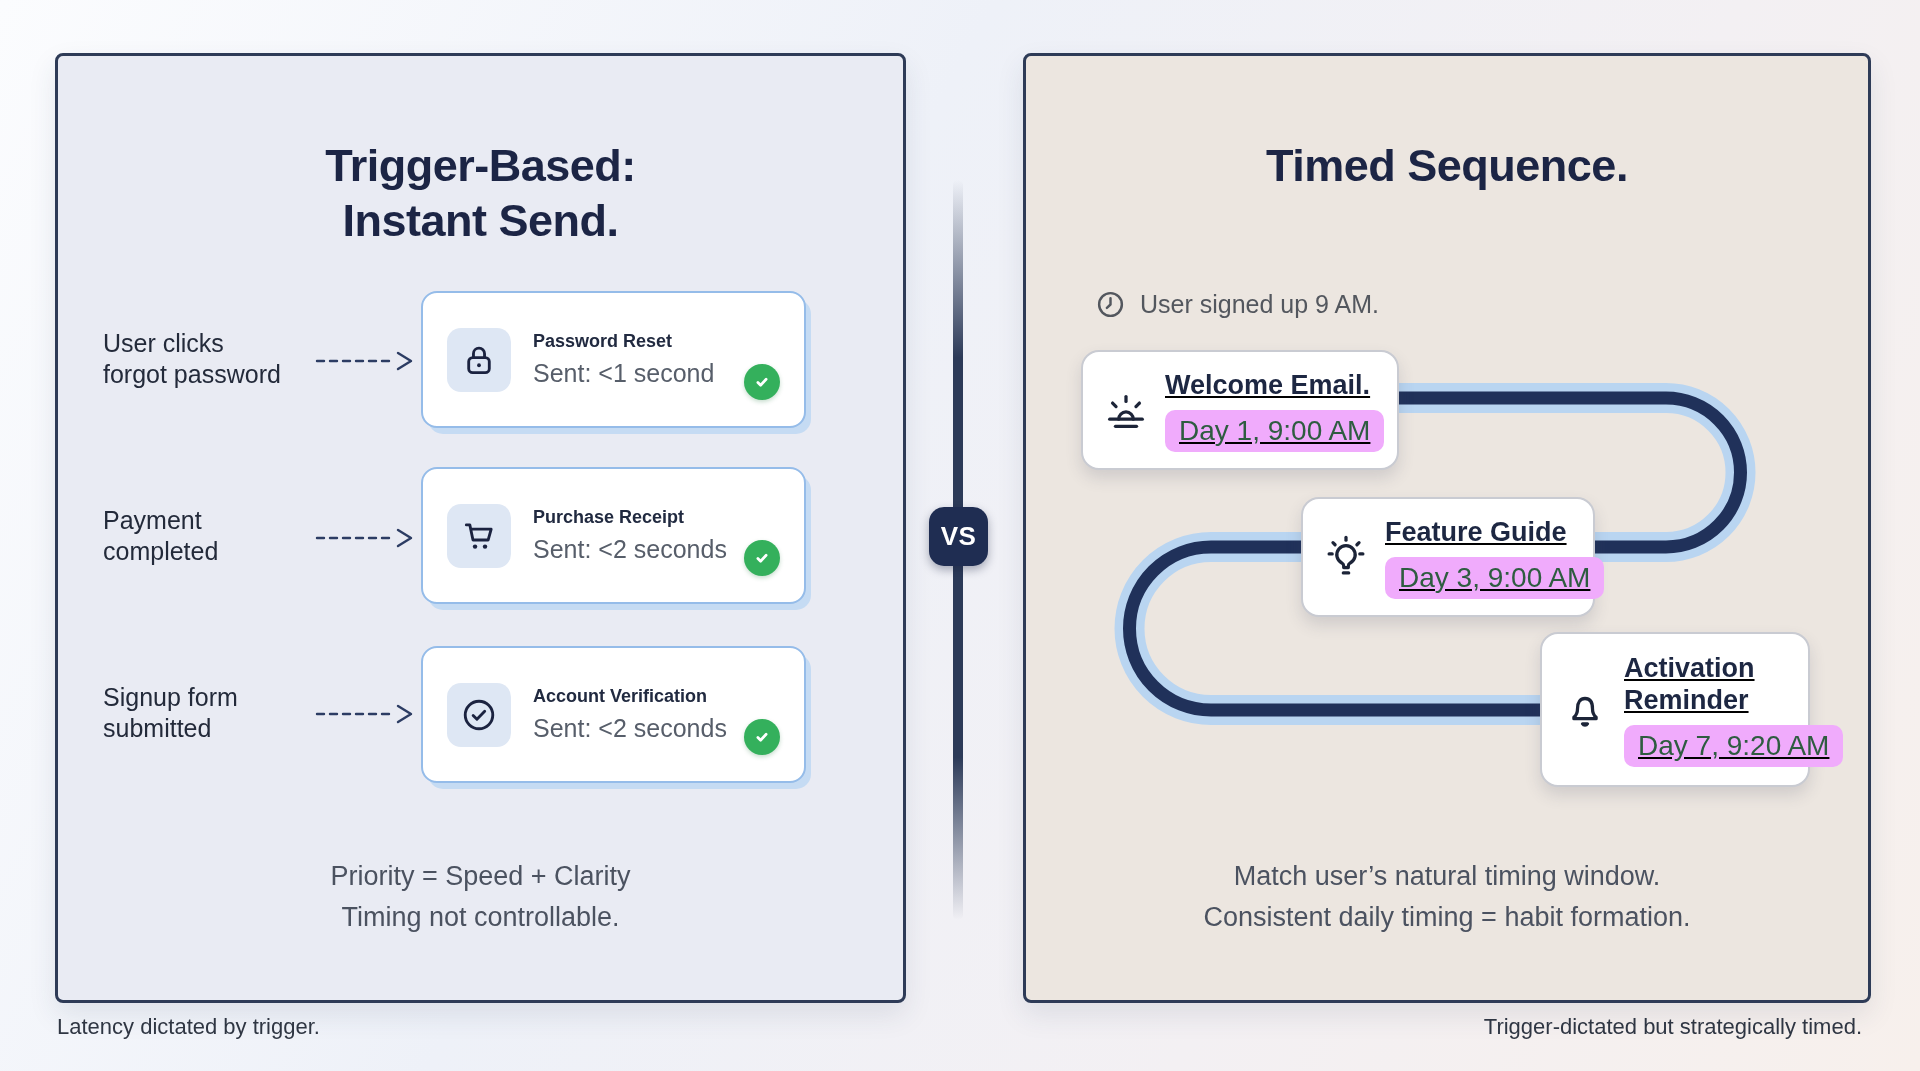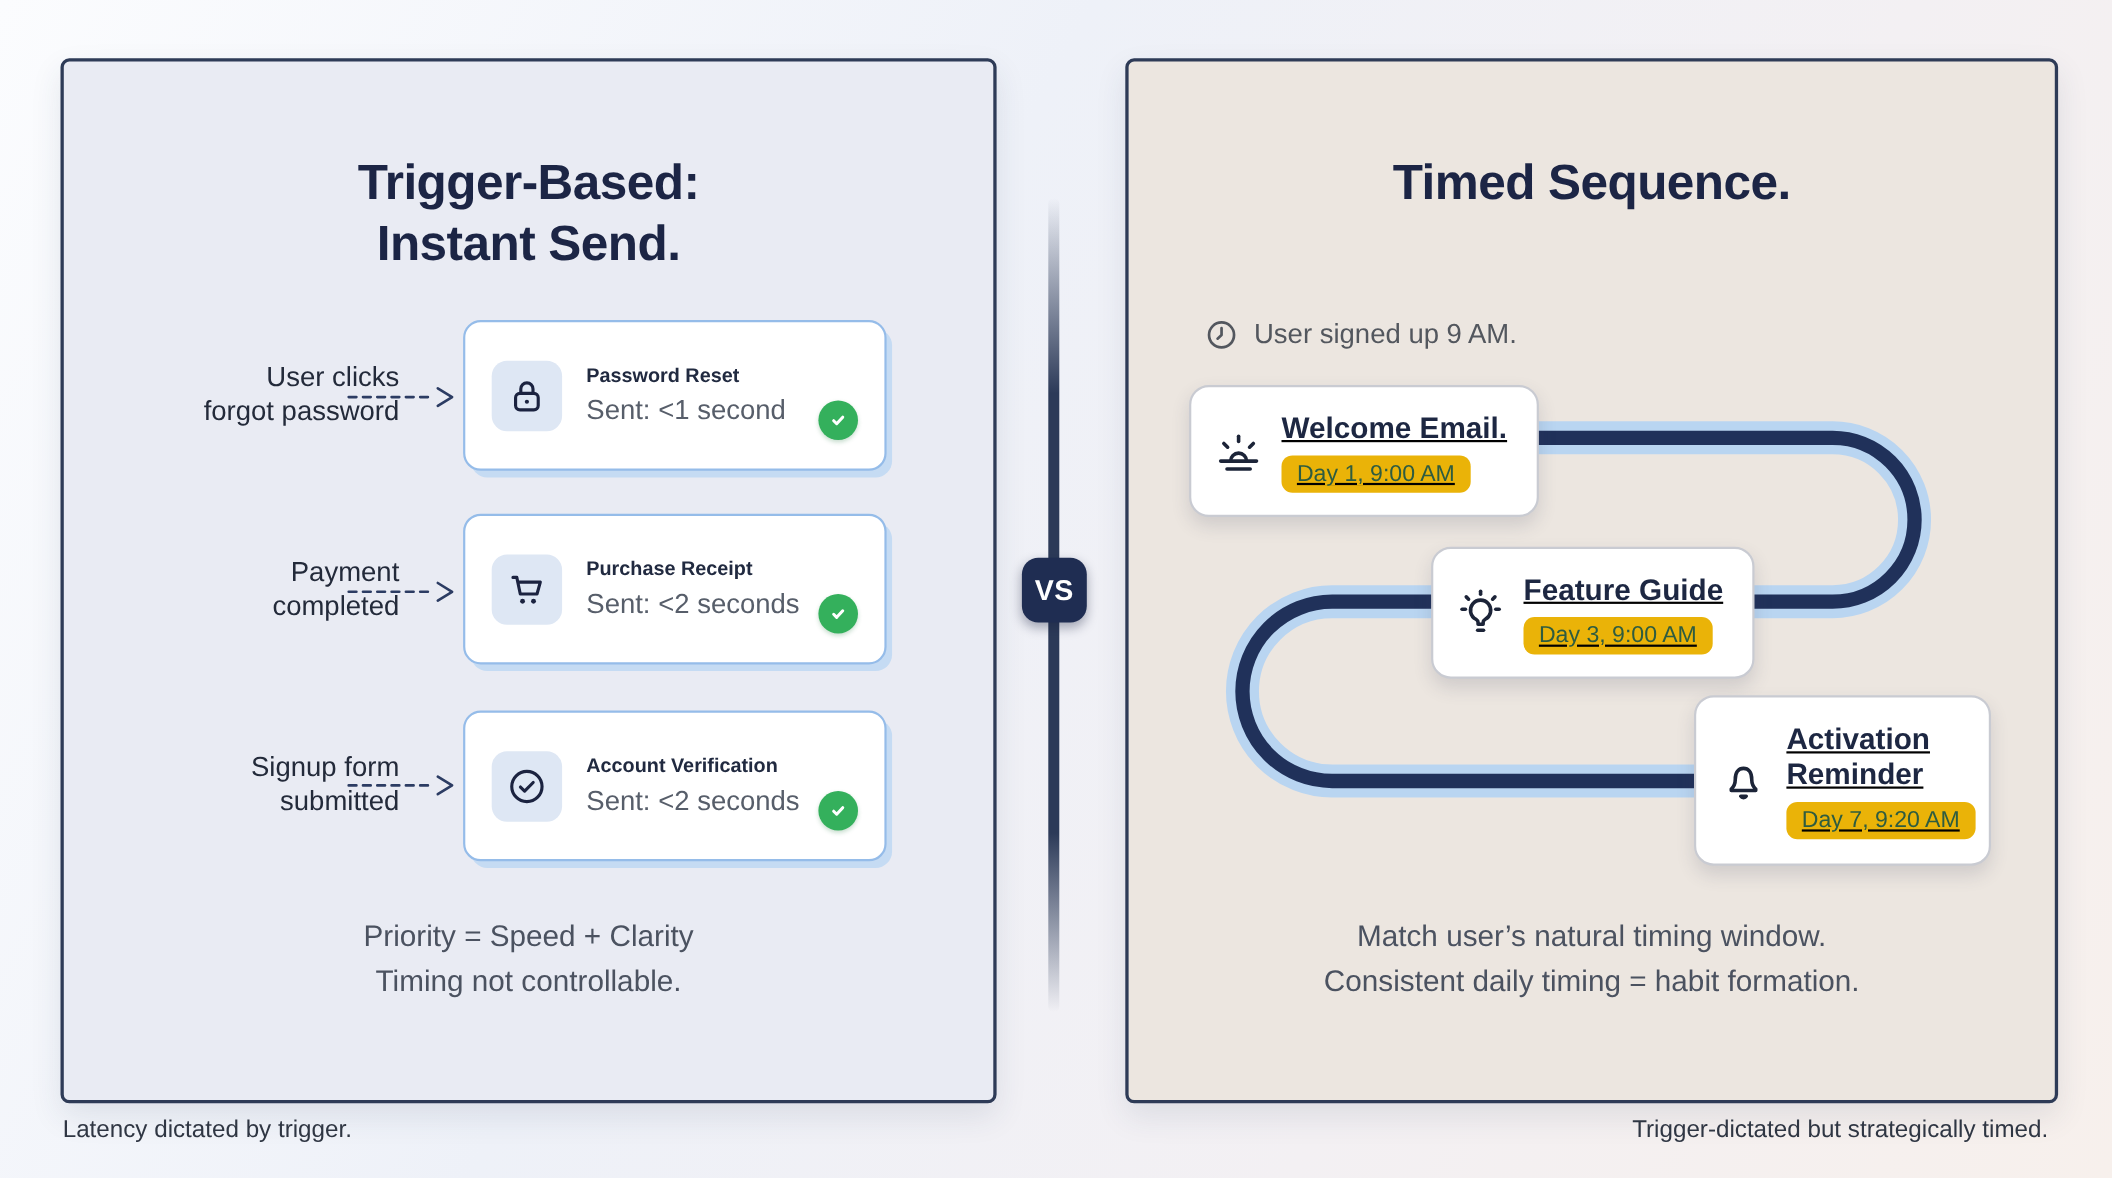--- a/index.html
+++ b/index.html
@@ -22,28 +22,28 @@
   }
   .panel-left{left:55px;top:53px;width:845px;height:944px;background:#e9ebf3;}
   .panel-right{left:1023px;top:53px;width:842px;height:944px;background:#ece6e0;}
   .panel-title{
     position:absolute;top:82px;left:0;right:0;
     text-align:center;
     font-size:45px;line-height:55px;font-weight:700;
     color:#1c2545;letter-spacing:-.5px;
   }
   .panel-footer{
-    position:absolute;top:775px;left:0;right:0;
+    position:absolute;top:800px;left:0;right:0;
     text-align:center;
     font-size:27px;line-height:41px;color:#4b5260;
   }
   
   .t-label{
     position:absolute;left:45px;width:260px;
-    text-align:right;font-size:25px;line-height:31px;color:#232a3a;
+    text-align:left;font-size:25px;line-height:31px;color:#232a3a;
   }
   .lbl-1{top:272px;} .lbl-2{top:449px;} .lbl-3{top:626px;}
   .arrow{position:absolute;left:256px;width:104px;height:26px;}
   .arr-1{top:292px;} .arr-2{top:469px;} .arr-3{top:645px;}
   .arrow svg{display:block;width:104px;height:26px;stroke:#2c3c63;fill:none;stroke-width:2.4;stroke-linecap:round;stroke-linejoin:round;}
   .t-card{
     position:absolute;left:363px;width:385px;height:137px;
     background:#ffffff;
     border:2px solid #95bce9;border-radius:16px;
     box-shadow:6px 7px 0 -1px #c5dbf3;
@@ -96,22 +96,22 @@
     padding:0 20px;box-sizing:border-box;
   }
   .step-1{left:55px;top:294px;width:318px;height:120px;}
   .step-2{left:275px;top:441px;width:294px;height:120px;}
   .step-3{left:514px;top:576px;width:270px;height:155px;}
   .step-card svg{flex:0 0 auto;width:46px;height:46px;stroke:#1c2438;fill:none;stroke-width:1.7;stroke-linecap:round;stroke-linejoin:round;}
   .scol{display:flex;flex-direction:column;align-items:flex-start;gap:9px;text-decoration:underline;}
   .step-title{font-size:27px;line-height:32px;font-weight:700;color:#1d2742;white-space:nowrap;}
   .step-3 .step-title{white-space:normal;}
   .day-pill{
-    background:#eab308;color:#2e5c40;
-    font-size:21px;padding:5px 14px;border-radius:10px;white-space:nowrap;
+    background:#f0abfc;color:#2e5c40;
+    font-size:28px;padding:5px 14px;border-radius:10px;white-space:nowrap;
   }
   
   .caption{position:absolute;top:1014px;font-size:22px;color:#2f3643;z-index:5;}
   .caption-left{left:57px;}
   .caption-right{right:58px;text-align:right;}
 </style>
 </head>
 <body>
 
 <div class="stage">

